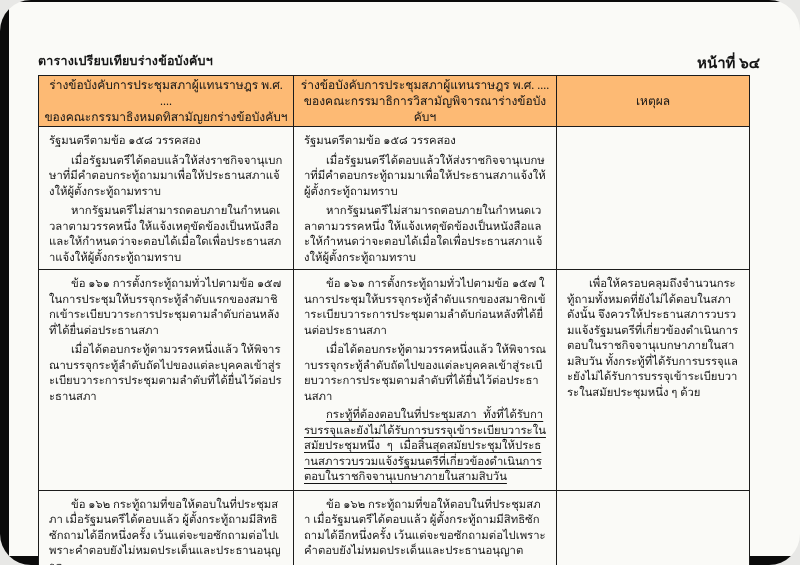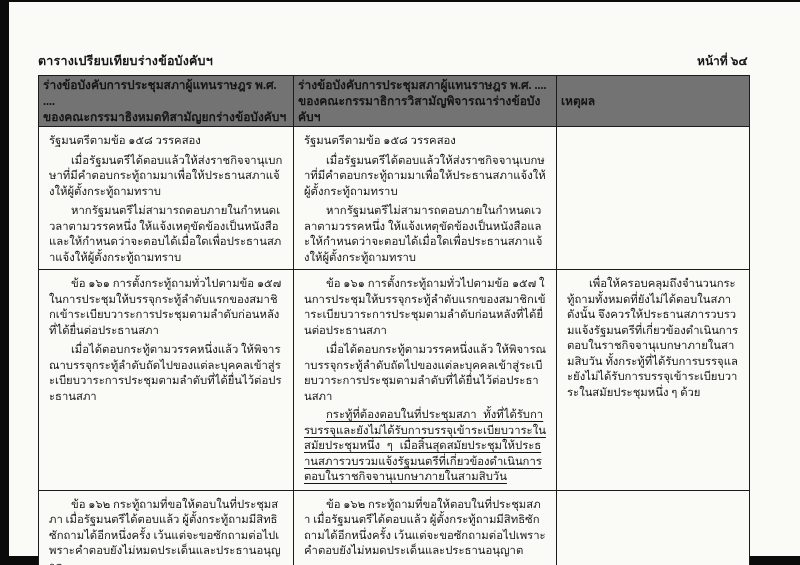--- a/index.html
+++ b/index.html
@@ -3,55 +3,56 @@
 <meta charset="utf-8">
 <style>
   html,body{margin:0;padding:0;background:#e8e8e6;}
   .page{
     position:relative;
     width:800px;height:565px;
     background:#fafaf7;
     overflow:hidden;
     font-family:"Liberation Serif", serif;
     color:#141414;
+    border-radius:31px;
   }
   
   .edge{position:absolute;background:#0b0b0b;}
   .edge.left{left:0;top:0;width:9px;height:565px;}
   .edge.top{left:0;top:0;width:800px;height:2px;}
   .edge.bottom{left:0;top:556px;width:800px;height:9px;}
   .speck{position:absolute;background:#6a6a66;border-radius:50%;}
 
   .page-heading{
     position:absolute;top:51px;left:38px;
     font-size:12.5px;font-weight:bold;letter-spacing:.2px;
   }
   .page-number{
     position:absolute;top:51px;left:697px;
-    font-size:12px;font-weight:bold;
+    font-size:15px;font-weight:bold;
   }
 
   table.cmp{
     position:absolute;left:38px;top:75px;
     width:711px;
     border-collapse:collapse;
     table-layout:fixed;
   }
   table.cmp, table.cmp th, table.cmp td{
     border:1.4px solid #1c1c1c;
   }
   table.cmp th{
     height:40px;
     font-size:12px;
     line-height:16px;
-    font-weight:bold;
-    text-align:left;
+    font-weight:normal;
+    text-align:center;
     vertical-align:middle;
     padding:1px 4px;
-    background:#737373;
+    background:#fdba74;
   }
   table.cmp td{
     vertical-align:top;
     padding:2px 6px 0 6px;
     font-size:11.3px;
     line-height:15.5px;
     background:#fafaf7;
     overflow:hidden;
   }
   td.h-r1{height:126px;}

